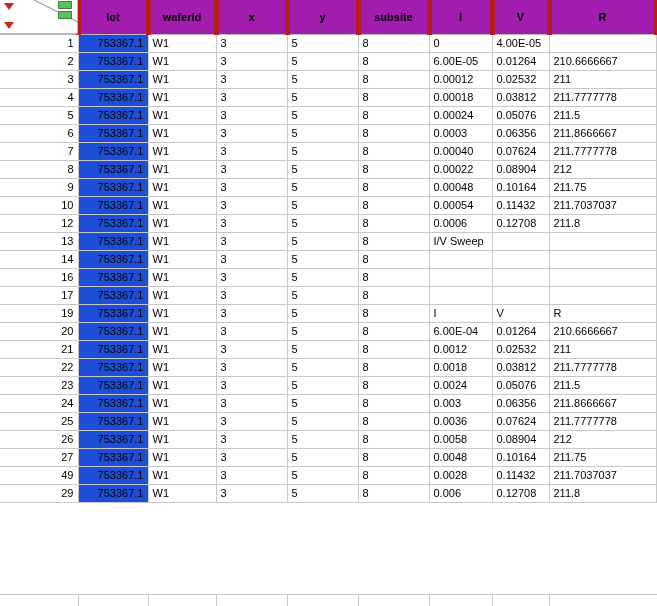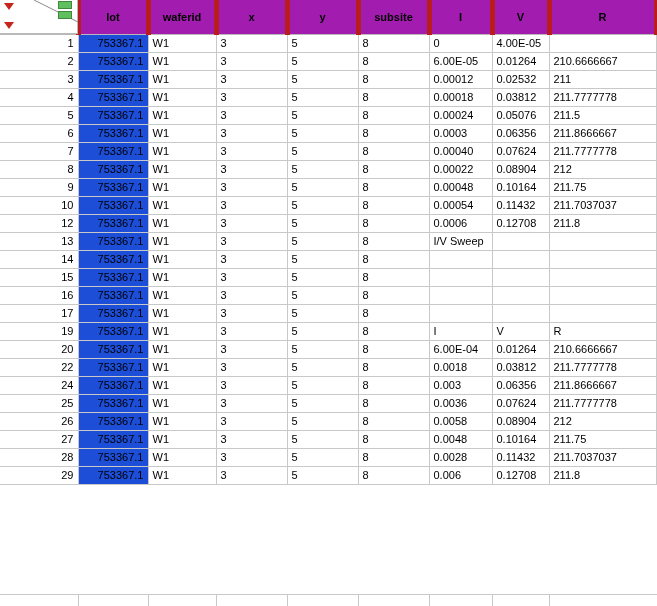--- a/index.html
+++ b/index.html
@@ -323,31 +323,20 @@
             <td class="c-lot">753367.1</td>
             <td class="c-txt">W1</td>
             <td class="c-txt">3</td>
             <td class="c-txt">5</td>
             <td class="c-txt">8</td>
             <td class="c-num"></td>
             <td class="c-num"></td>
             <td class="c-num"></td>
           </tr>
           <tr>
-            <td class="rownum">15</td>
-            <td class="c-lot">753367.1</td>
-            <td class="c-txt">W1</td>
-            <td class="c-txt">3</td>
-            <td class="c-txt">5</td>
-            <td class="c-txt">8</td>
-            <td class="c-num"></td>
-            <td class="c-num"></td>
-            <td class="c-num"></td>
-          </tr>
-          <tr>
             <td class="rownum">16</td>
             <td class="c-lot">753367.1</td>
             <td class="c-txt">W1</td>
             <td class="c-txt">3</td>
             <td class="c-txt">5</td>
             <td class="c-txt">8</td>
             <td class="c-num"></td>
             <td class="c-num"></td>
             <td class="c-num"></td>
           </tr>
@@ -378,31 +367,53 @@
             <td class="c-lot">753367.1</td>
             <td class="c-txt">W1</td>
             <td class="c-txt">3</td>
             <td class="c-txt">5</td>
             <td class="c-txt">8</td>
             <td class="c-num">6.00E-04</td>
             <td class="c-num">0.01264</td>
             <td class="c-num">210.6666667</td>
           </tr>
           <tr>
+            <td class="rownum">21</td>
+            <td class="c-lot">753367.1</td>
+            <td class="c-txt">W1</td>
+            <td class="c-txt">3</td>
+            <td class="c-txt">5</td>
+            <td class="c-txt">8</td>
+            <td class="c-num">0.0012</td>
+            <td class="c-num">0.02532</td>
+            <td class="c-num">211</td>
+          </tr>
+          <tr>
             <td class="rownum">22</td>
             <td class="c-lot">753367.1</td>
             <td class="c-txt">W1</td>
             <td class="c-txt">3</td>
             <td class="c-txt">5</td>
             <td class="c-txt">8</td>
             <td class="c-num">0.0018</td>
             <td class="c-num">0.03812</td>
             <td class="c-num">211.7777778</td>
           </tr>
           <tr>
+            <td class="rownum">23</td>
+            <td class="c-lot">753367.1</td>
+            <td class="c-txt">W1</td>
+            <td class="c-txt">3</td>
+            <td class="c-txt">5</td>
+            <td class="c-txt">8</td>
+            <td class="c-num">0.0024</td>
+            <td class="c-num">0.05076</td>
+            <td class="c-num">211.5</td>
+          </tr>
+          <tr>
             <td class="rownum">24</td>
             <td class="c-lot">753367.1</td>
             <td class="c-txt">W1</td>
             <td class="c-txt">3</td>
             <td class="c-txt">5</td>
             <td class="c-txt">8</td>
             <td class="c-num">0.003</td>
             <td class="c-num">0.06356</td>
             <td class="c-num">211.8666667</td>
           </tr>
@@ -433,21 +444,21 @@
             <td class="c-lot">753367.1</td>
             <td class="c-txt">W1</td>
             <td class="c-txt">3</td>
             <td class="c-txt">5</td>
             <td class="c-txt">8</td>
             <td class="c-num">0.0048</td>
             <td class="c-num">0.10164</td>
             <td class="c-num">211.75</td>
           </tr>
           <tr>
-            <td class="rownum">28</td>
+            <td class="rownum">49</td>
             <td class="c-lot">753367.1</td>
             <td class="c-txt">W1</td>
             <td class="c-txt">3</td>
             <td class="c-txt">5</td>
             <td class="c-txt">8</td>
             <td class="c-num">0.0028</td>
             <td class="c-num">0.11432</td>
             <td class="c-num">211.7037037</td>
           </tr>
           <tr>

